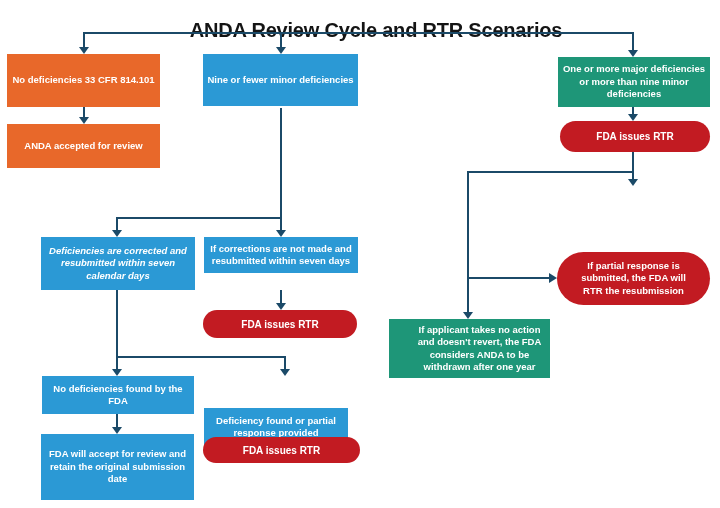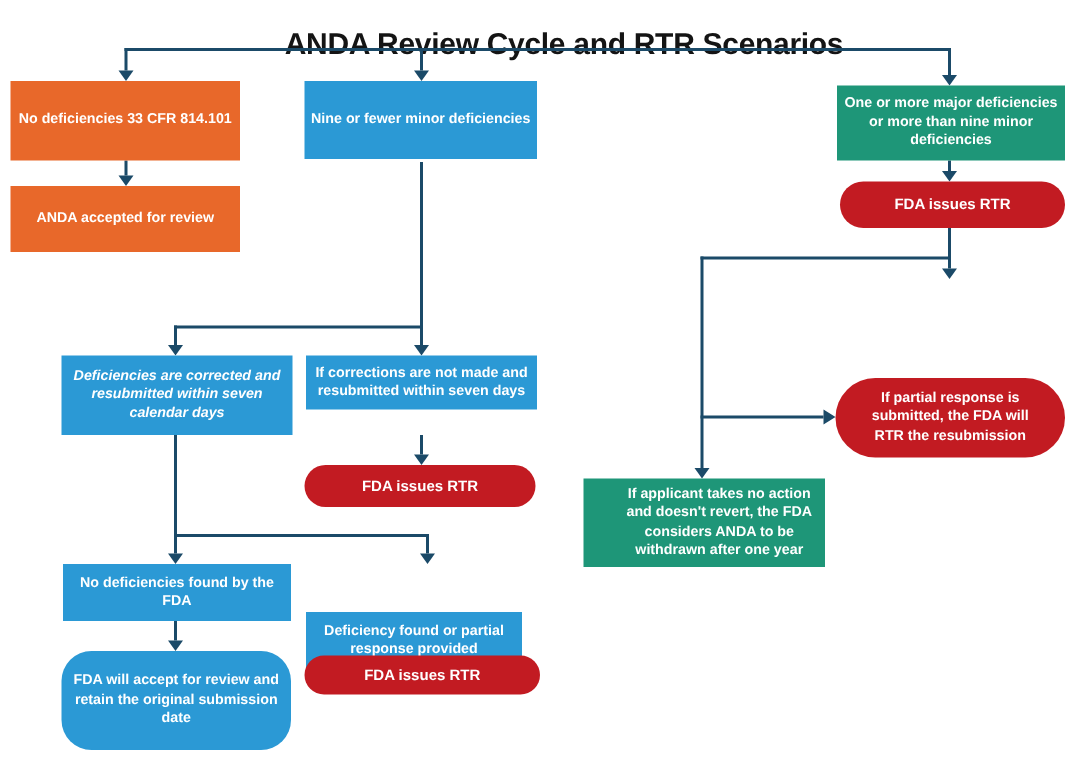--- a/index.html
+++ b/index.html
@@ -122,21 +122,21 @@
   </div>
 
   <div class="node blue" style="left:42px;top:376px;width:152px;height:38px;">
     <span>No deficiencies found by the FDA</span>
   </div>
 
   <div class="node blue" style="left:204px;top:376px;width:144px;height:38px;margin-top:32px;">
     <span>Deficiency found or partial response provided</span>
   </div>
 
-  <div class="node blue" style="left:41px;top:434px;width:153px;height:66px;border-radius:20px;">
+  <div class="node blue" style="left:41px;top:434px;width:153px;height:66px;">
     <span>FDA will accept for review and retain the original submission date</span>
   </div>
 
   <div class="node red pill" style="left:203px;top:437px;width:157px;height:26px;">
     <span>FDA issues RTR</span>
   </div>
 
 </div>
 
 </body></html>

